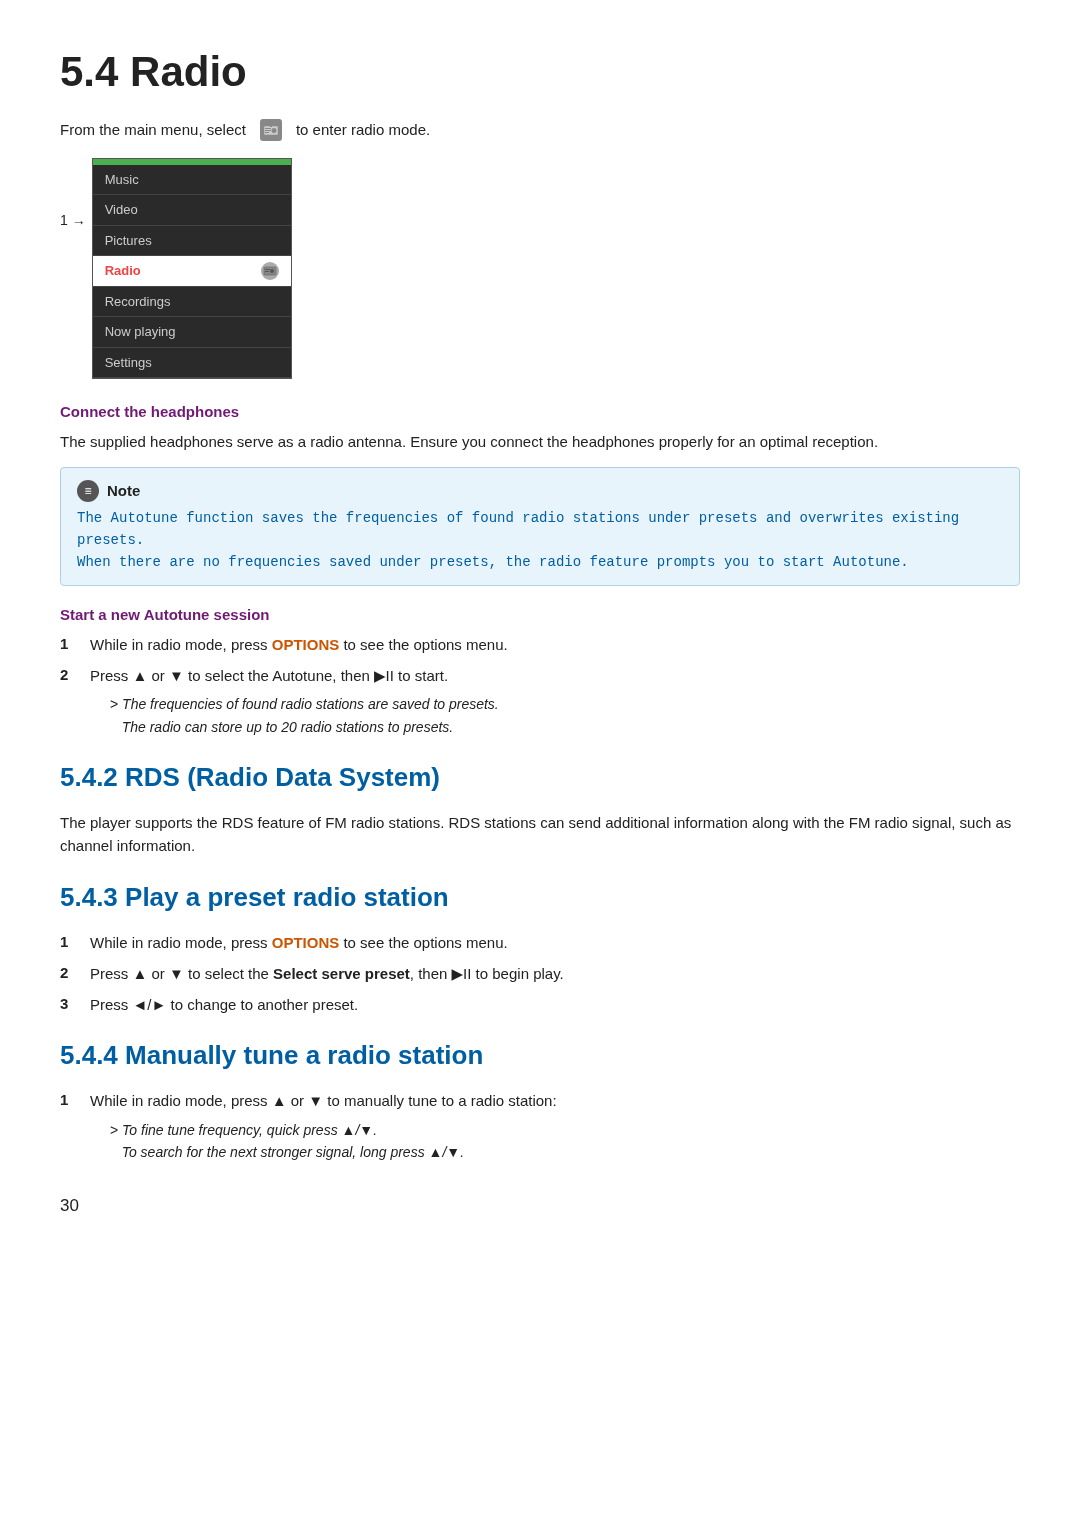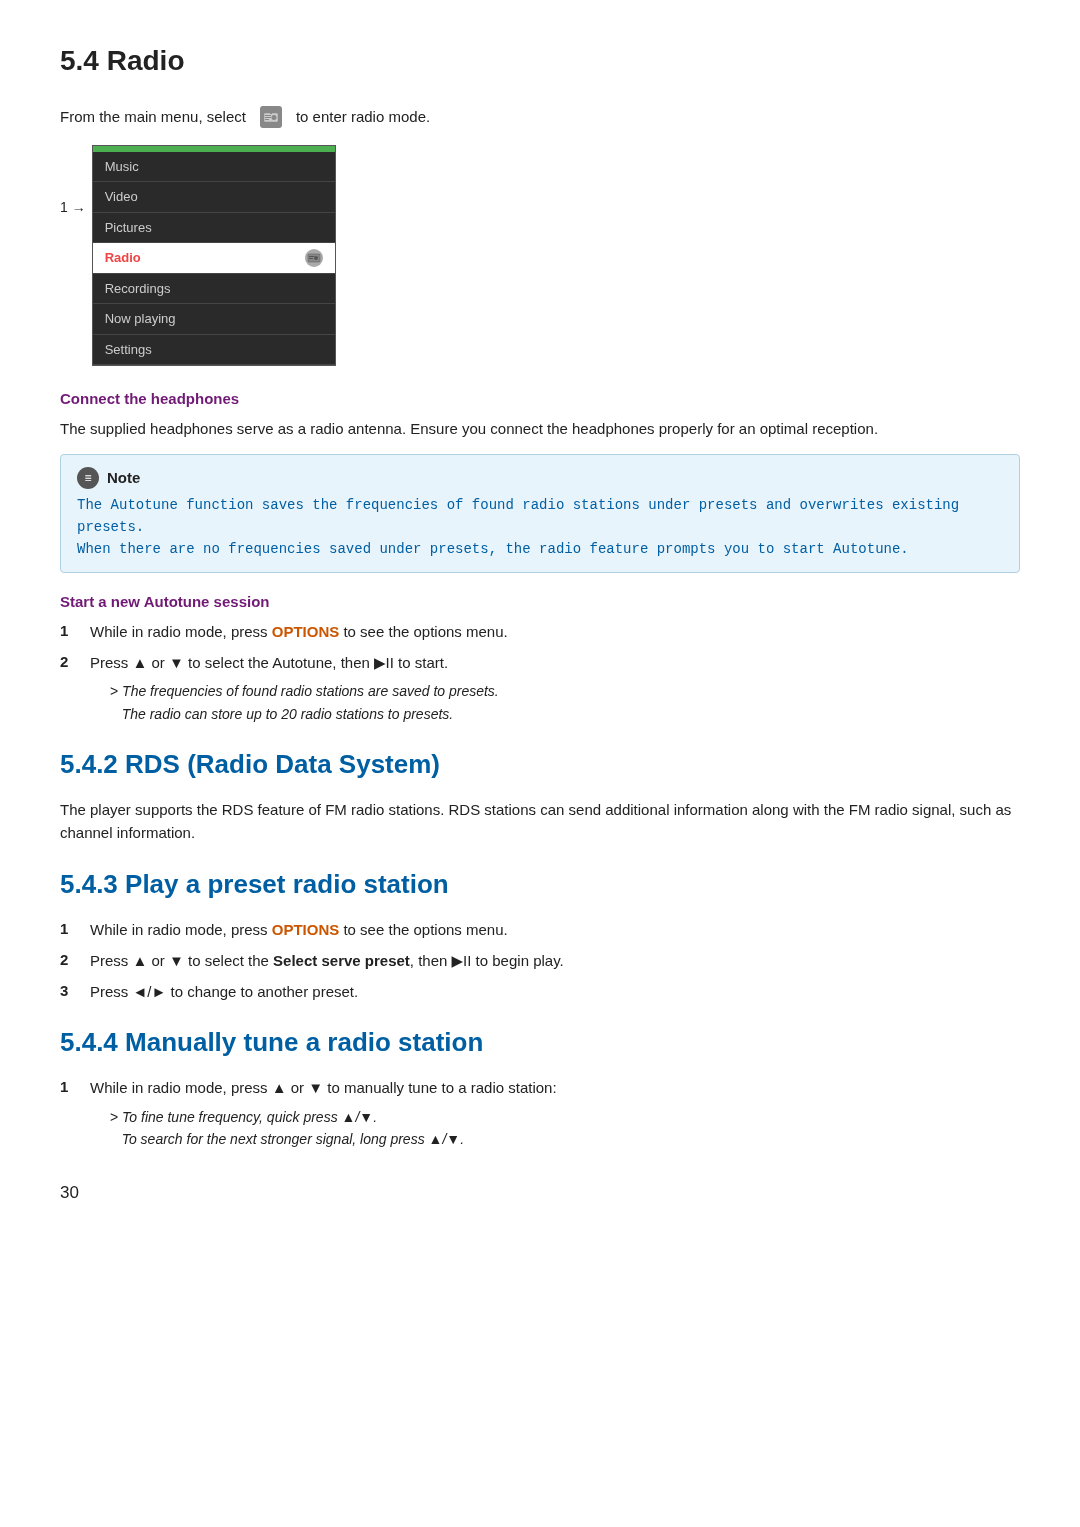--- a/index.html
+++ b/index.html
@@ -6,24 +6,24 @@
     body {
       font-family: Arial, sans-serif;
       background: #fff;
       color: #222;
       font-size: 15px;
       line-height: 1.5;
       padding: 40px 60px 60px 60px;
       max-width: 1080px;
     }
     h1.page-title {
-      font-size: 28px;
-      font-weight: bold;
-      color: #222;
-      margin-bottom: 24px;
+      font-size: 42px;
+      font-weight: bold;
+      color: #222;
+      margin-bottom: 16px;
     }
     .intro-line {
       font-size: 15px;
       margin-bottom: 16px;
       display: flex;
       align-items: center;
       gap: 12px;
     }
     
     .menu-container {
@@ -33,21 +33,21 @@
       gap: 0;
     }
     .menu-label {
       font-size: 14px;
       margin-right: 6px;
       padding-top: 52px;
       color: #222;
     }
     .menu-box {
       background: #2a2a2a;
-      width: 244px;
+      width: 200px;
       padding: 0;
       border: 1px solid #555;
       position: relative;
     }
     .menu-box-top-bar {
       background: #4caf50;
       height: 6px;
       width: 100%;
     }
     .menu-item {

